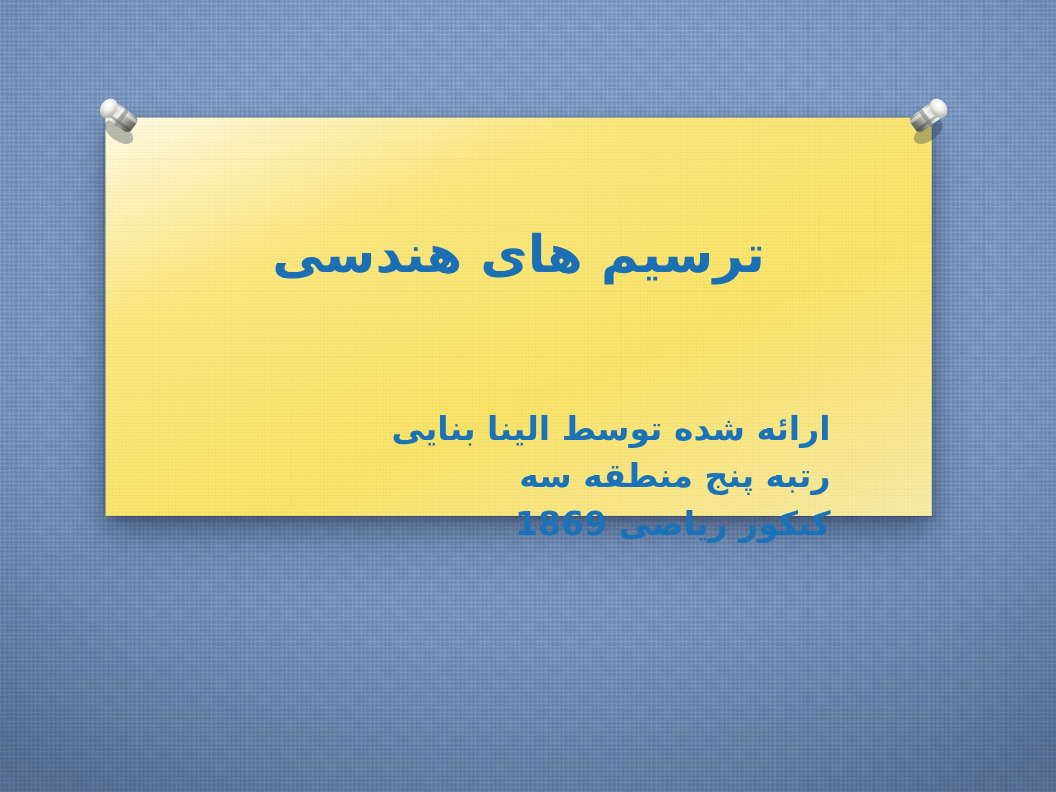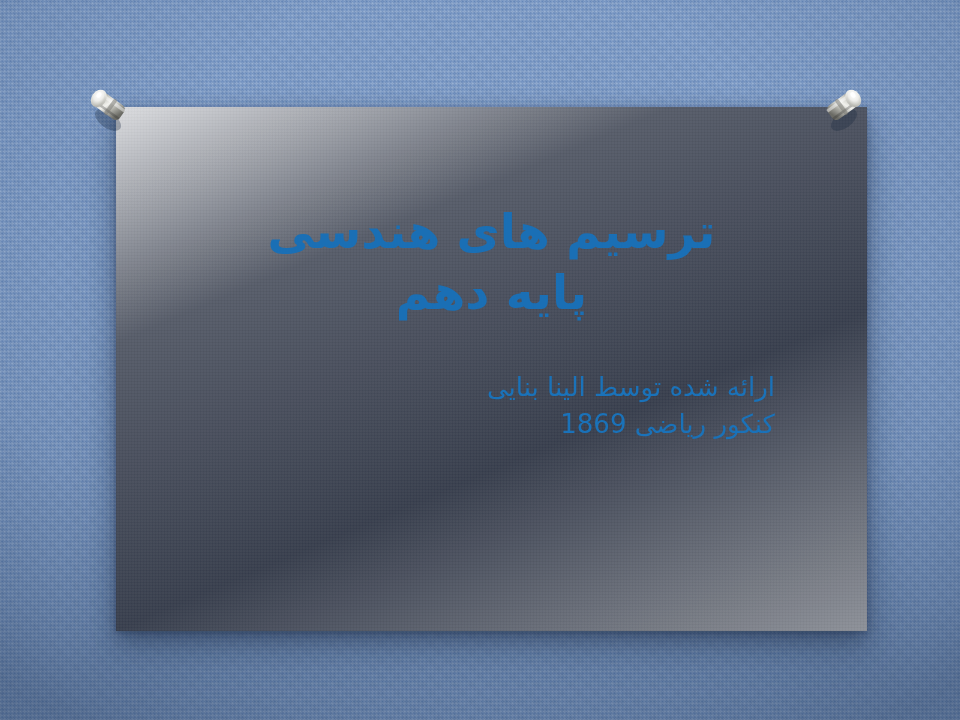--- a/index.html
+++ b/index.html
@@ -85,25 +85,25 @@
       radial-gradient(ellipse 85% 80% at 50% 30%,
         rgba(0,0,0,0) 40%,
         rgba(22,40,68,0.10) 66%,
         rgba(22,40,68,0.26) 86%,
         rgba(18,34,60,0.38) 100%);
   }
 
   
   .paper {
     position: absolute;
-    left: 116px;
+    left: 96px;
     top: 107px;
     width: 751px;
-    height: 524px;
-    background: #0f172a;
+    height: 362px;
+    background: #fde047;
     box-shadow:
       0 10px 22px rgba(18,32,56,0.38),
       0 2px 6px rgba(18,32,56,0.28),
       0 30px 48px rgba(18,32,56,0.18);
   }
 
   .paper-sheen {
     position: absolute;
     inset: 0;
     background:
@@ -157,22 +157,22 @@
   .title .line { display: block; }
 
   .subtitle {
     position: absolute;
     left: 40px;
     right: 92px;
     top: 262px;
     text-align: right;
     color: #1a72b9;
     font-family: "DejaVu Sans", "Liberation Sans", sans-serif;
-    font-weight: normal;
-    font-size: 26px;
+    font-weight: bold;
+    font-size: 30px;
     line-height: 1.44;
     direction: rtl;
   }
 
   .subtitle .line { display: block; }
 
   
   .pin {
     position: absolute;
     width: 62px;
@@ -196,25 +196,25 @@
   <div class="board-vignette"></div>
 
   <div class="paper">
     <div class="paper-sheen"></div>
     <div class="paper-grain"></div>
 
     <div class="text-area">
 
       <div class="title">
         <span class="line">ترسیم های هندسی</span>
-        <span class="line">پایه دهم</span>
       </div>
 
       <div class="subtitle">
         <span class="line">ارائه شده توسط الینا بنایی</span>
+        <span class="line">رتبه پنج منطقه سه</span>
         <span class="line">کنکور ریاضی 1869</span>
       </div>
 
     </div>
   </div>
 
   <div class="pin pin-left">
     <svg width="62" height="62" viewBox="0 0 62 62" xmlns="http://www.w3.org/2000/svg">
       <defs>
         <linearGradient id="shaftL" x1="0" y1="0" x2="1" y2="0.25">

